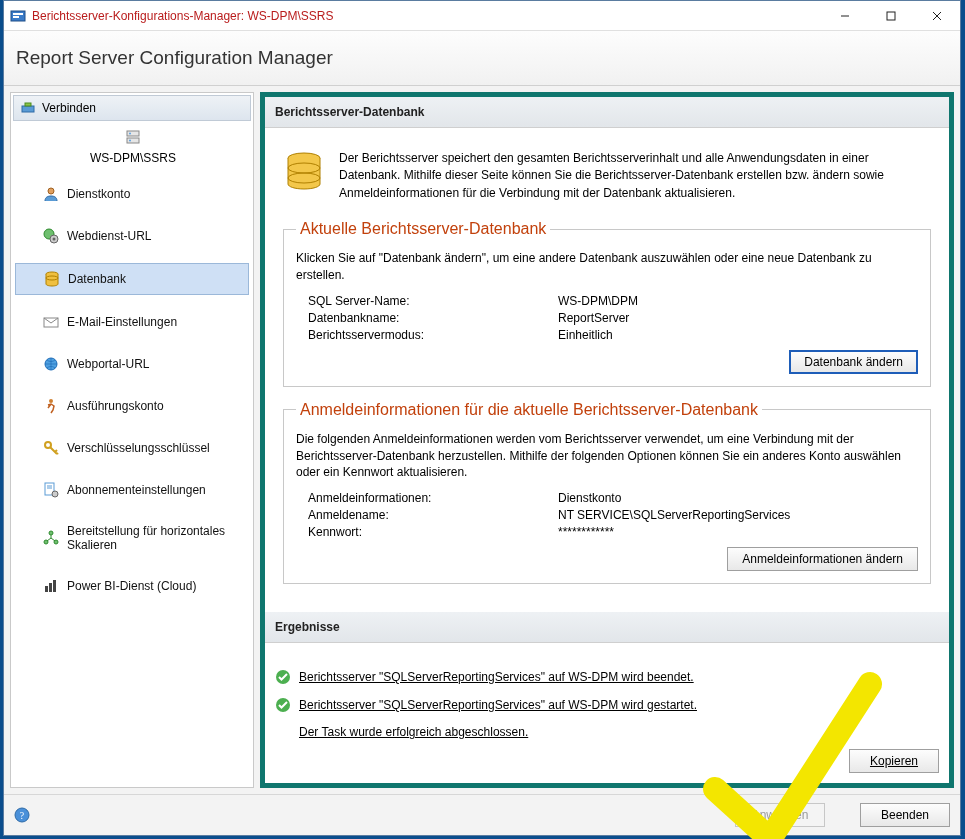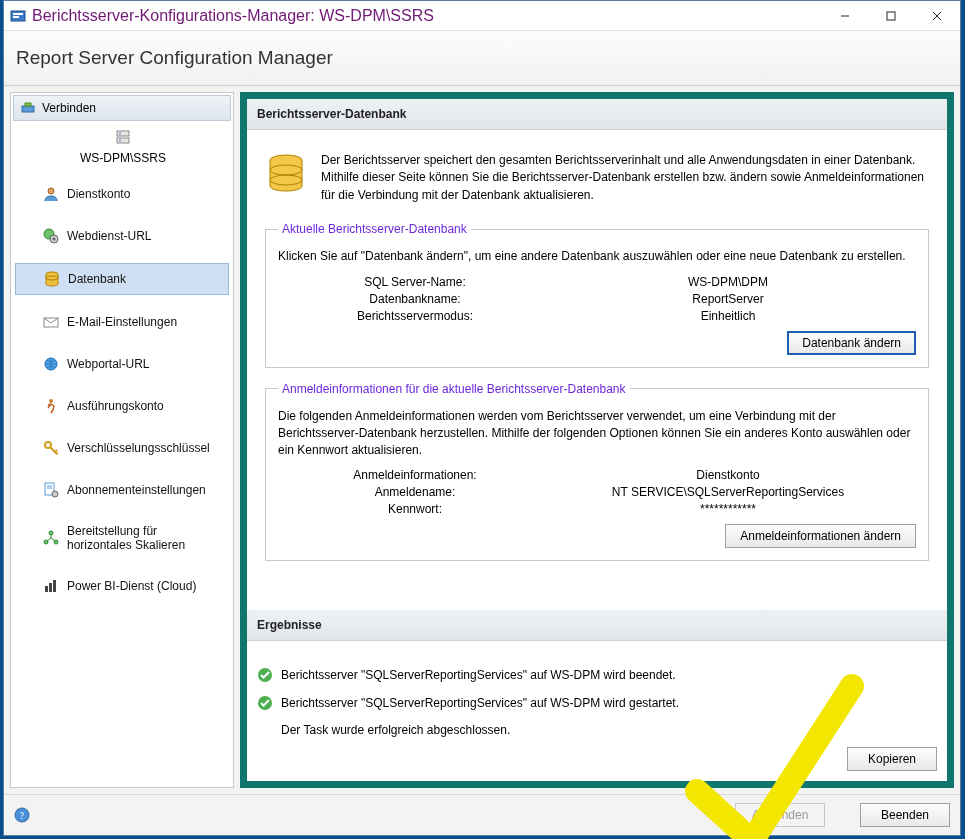--- a/index.html
+++ b/index.html
@@ -23,40 +23,40 @@
   }
   .titlebar {
     height: 30px;
     background: #fff;
     border-bottom: 1px solid #e0e0e0;
     display: flex;
     align-items: center;
     padding: 0 0 0 6px;
   }
   .titlebar .app-icon { width:16px; height:16px; margin-right:6px; }
-  .titlebar-text { flex: 1; font-size: 16px; color: #701a75; }
+  .titlebar-text { flex: 1; font-size: 12px; color: #b91c1c; }
   .win-btns { display:flex; height:100%; }
   .win-btn { width:46px; display:flex; align-items:center; justify-content:center; }
   .header-bar {
     height: 55px;
     background: linear-gradient(to bottom, #fdfdfd, #f1f1f1);
     border-bottom: 1px solid #d0d0d0;
     display:flex; align-items:center;
     padding-left: 12px;
   }
   .header-title { font-size: 19px; color:#333; }
   .body-area {
     flex:1;
     display:flex;
     background:#f3f3f3;
     padding: 6px;
     gap:6px;
   }
   .sidebar {
-    width: 224px;
+    width: 244px;
     background: #fff;
     border:1px solid #c9c9c9;
     padding:2px 0;
     display:flex; flex-direction:column;
   }
   .side-connect {
     background: linear-gradient(to bottom,#eef2f6,#dde5ee);
     border:1px solid #c0cad6;
     margin:0 2px 6px 2px;
     padding:4px 6px;
@@ -78,21 +78,21 @@
     cursor:default;
   }
   .nav-item.selected {
     background:#cfe0f5;
     border:1px solid #9bb8d9;
   }
   .nav-icon { width:16px; height:16px; flex-shrink:0; }
   .main {
     flex:1;
     background:#fff;
-    border:7px solid #0f766e;
+    border:5px solid #0f766e;
     display:flex; flex-direction:column;
     position:relative;
   }
   .section-header {
     background:linear-gradient(to bottom,#eef1f4,#e2e6ea);
     border-bottom:1px solid #cfcfcf;
     padding:8px 10px;
     font-weight:bold;
     font-size:12px;
     color:#222;
@@ -103,24 +103,24 @@
   .intro-row { display:flex; gap:14px; align-items:flex-start; margin-bottom:18px;}
   .db-big-icon { width:42px; height:42px; flex-shrink:0; }
   .intro-text { line-height:1.45; }
   fieldset.group {
     border:1px solid #c8c8c8;
     margin: 0 0 14px 0;
     padding: 8px 12px 12px 12px;
     position:relative;
   }
   fieldset.group > legend {
-    font-size:12px; color:#6d28d9; padding:0 4px;
+    font-size:16px; color:#c2410c; padding:0 4px;
   }
   .group-desc { margin:4px 0 10px 0; line-height:1.4; }
-  .kv-row { display:flex; margin:3px 0 3px 12px;text-align:center; }
+  .kv-row { display:flex; margin:3px 0 3px 12px; }
   .kv-label { width:250px; }
   .kv-value { flex:1; }
   .btn-right-row { display:flex; justify-content:flex-end; margin-top:8px; }
   .btn {
     background: linear-gradient(to bottom,#fdfdfd,#e8e8e8);
     border:1px solid #9f9f9f;
     padding:4px 14px;
     font-size:12px;
     min-width:90px;
     text-align:center;
@@ -130,20 +130,21 @@
   .btn.primary-outline { border:2px solid #1e5db8; padding:3px 13px; }
   .btn.disabled { color:#9a9a9a; border-color:#c7c7c7; background:#f4f4f4; }
   .results-container {
     margin-top:auto;
     display:flex; flex-direction:column;
   }
   .results-body {
     padding: 20px 10px 10px 10px;
     position:relative;
     min-height:130px;
+    text-decoration:underline;
   }
   .result-line { display:flex; align-items:center; gap:8px; margin:6px 0 12px 0; }
   .ok-icon { width:16px; height:16px; flex-shrink:0; }
   .result-text { }
   .result-final { margin-left:24px; }
   .copy-row { display:flex; justify-content:flex-end; }
   .footer {
     display:flex; justify-content:space-between; align-items:center;
     padding:8px 10px;
     border-top:1px solid #d7d7d7;

